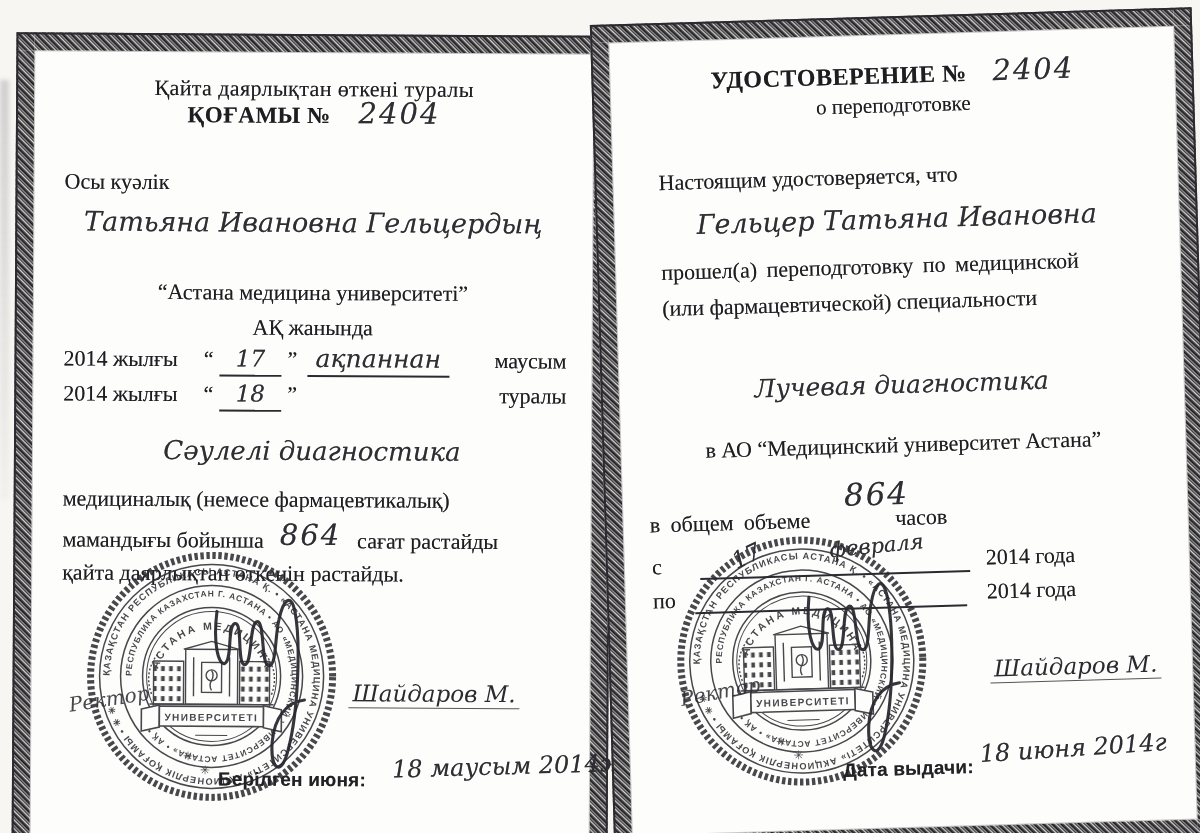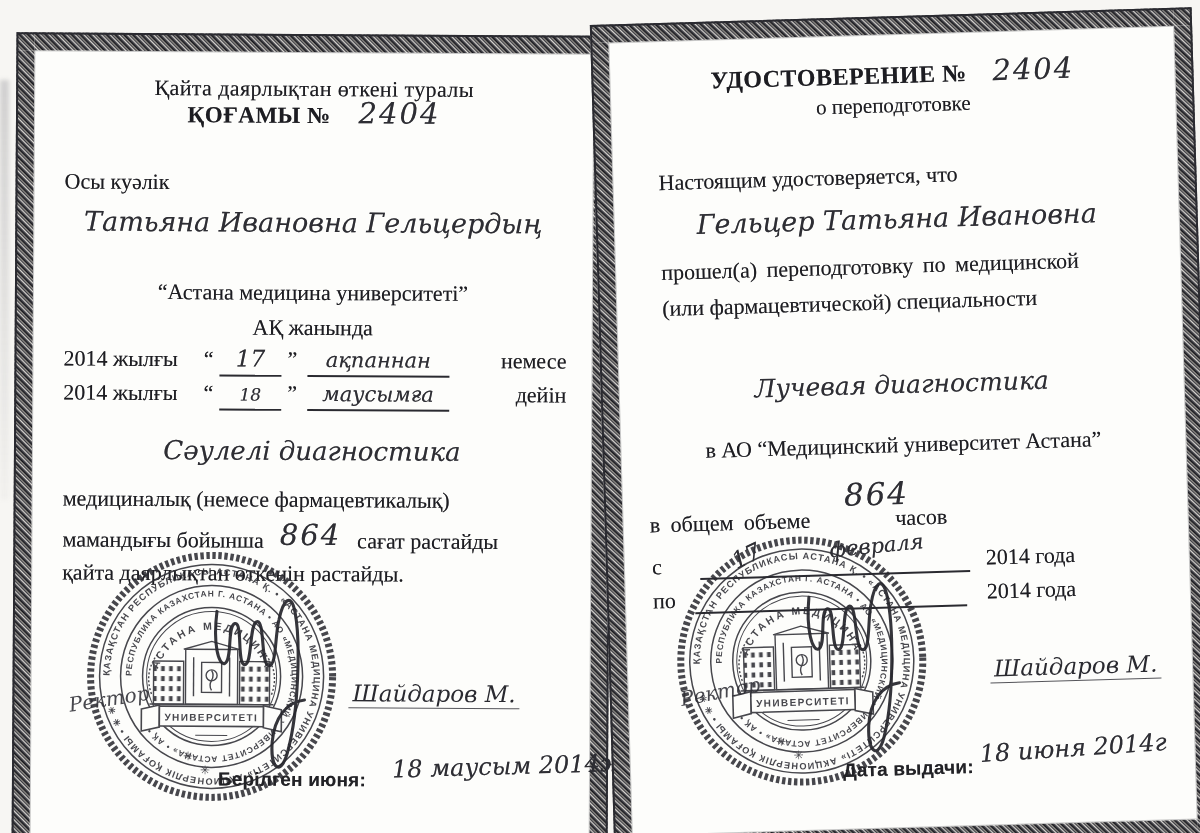--- a/index.html
+++ b/index.html
@@ -78,31 +78,30 @@
 
     <div class="row center serif" style="top:228px">“Астана медицина университеті”</div>
 
     <div class="row center serif" style="top:263px">АҚ жанында</div>
 
     <div class="row flexrow" style="top:294px;left:31px;right:26px">
       <span class="serif">2014 жылғы</span>
       <span class="serif" style="margin-left:26px">“</span>
       <span class="slot" style="width:62px;margin:0 6px"><span class="hand" style="font-size:23px">17</span></span>
       <span class="serif">”</span>
-      <span class="slot" style="width:142px;margin:0 10px"><span class="hand" style="font-size:21px">ақпаннан</span></span>
-      <span class="serif" style="margin-left:auto">немесе</span>
+      <span class="slot" style="width:142px;margin:0 10px"><span class="hand" style="font-size:25px">ақпаннан</span></span>
+      <span class="serif" style="margin-left:auto">маусым</span>
     </div>
 
     <div class="row flexrow" style="top:329px;left:31px;right:26px">
       <span class="serif">2014 жылғы</span>
       <span class="serif" style="margin-left:26px">“</span>
-      <span class="slot" style="width:62px;margin:0 6px"><span class="hand" style="font-size:17px">18</span></span>
+      <span class="slot" style="width:62px;margin:0 6px"><span class="hand" style="font-size:23px">18</span></span>
       <span class="serif">”</span>
-      <span class="slot" style="width:142px;margin:0 10px"><span class="hand" style="font-size:21px">маусымға</span></span>
-      <span class="serif" style="margin-left:auto">дейін</span>
+      <span class="serif" style="margin-left:auto">туралы</span>
     </div>
 
     <div class="row center hand" style="top:386px;font-size:26px">Сәулелі диагностика</div>
 
     <div class="row serif" style="top:435px;left:31px">медициналық (немесе фармацевтикалық)</div>
 
     <div class="row flexrow" style="top:473px;left:31px">
       <span class="serif">мамандығы бойынша</span>
       <span class="hand hand-num" style="margin:0 16px;transform:translateY(-3px)">864</span>
       <span class="serif">сағат растайды</span>

